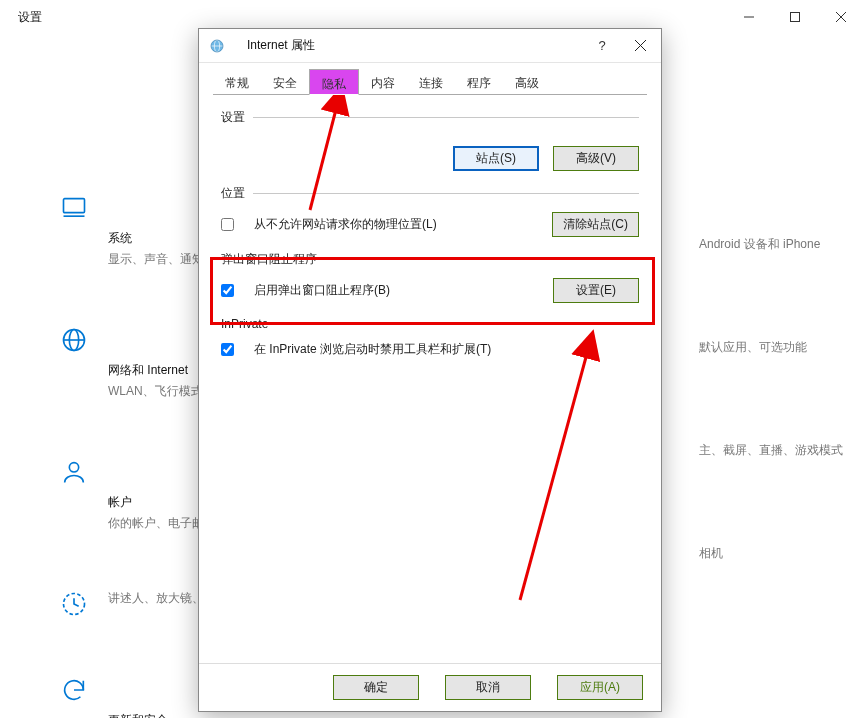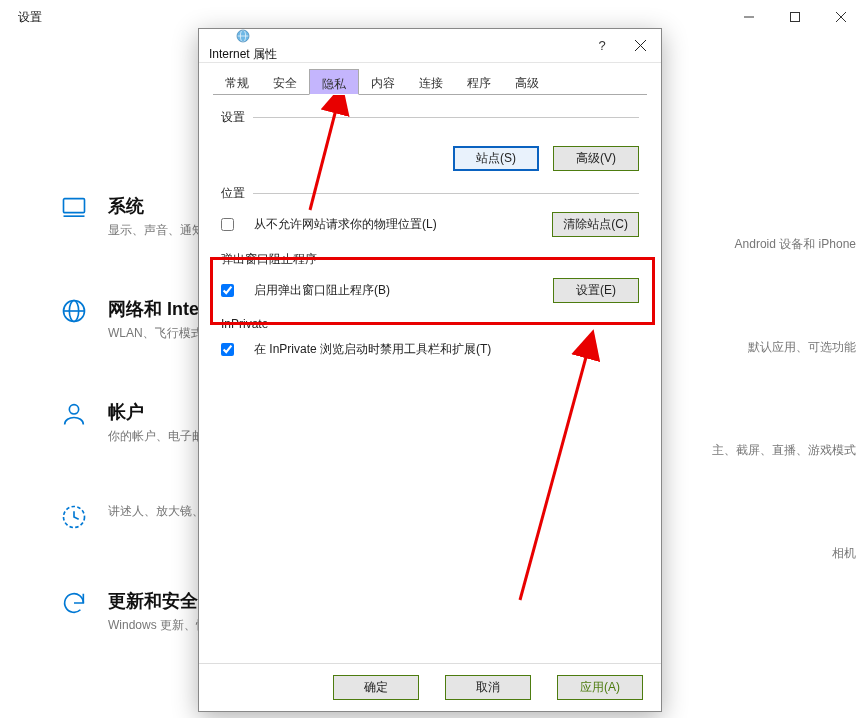--- a/index.html
+++ b/index.html
@@ -7,37 +7,37 @@
 
 
 .settings-window { position: absolute; inset: 0; background: #fff; }
 .settings-titlebar { height: 34px; display: flex; align-items: center; justify-content: space-between; font-size: 12px; }
 .settings-title { padding-left: 18px; color: #111; }
 .wincontrols { display: flex; }
 .wincontrols .btn { width: 46px; height: 34px; display: flex; align-items: center; justify-content: center; color: #555; font-size: 13px; }
 .settings-body { padding: 160px 30px 60px 60px; display: flex; flex-direction: column; gap: 58px; }
 .nav-item { display: flex; gap: 20px; align-items: flex-start; }
 .nav-icon { width: 28px; height: 28px; color: #0078d4; flex: none; }
-.nav-text h3 { font-size: 18px; font-weight: 700; color: #111; margin-bottom: 4px; }
+.nav-text h3 { font-size: 12px; font-weight: 400; color: #111; margin-bottom: 4px; margin-top: 36px; }
 .nav-text p { font-size: 12px; color: #777; white-space: nowrap; overflow: hidden; text-overflow: clip; max-width: 720px; }
 
 
 .dialog { position: absolute; left: 198px; top: 28px; width: 464px; height: 684px; background: #fff; border: 1px solid #888; box-shadow: 0 6px 24px rgba(0,0,0,.3); display: flex; flex-direction: column; }
 .dlg-titlebar { height: 34px; display: flex; align-items: center; justify-content: space-between; padding-left: 10px; border-bottom: 1px solid #e5e5e5; }
-.dlg-title-left { display: flex; align-items: center; gap: 2px; flex-direction: column; }
+.dlg-title-left { display: flex; align-items: center; gap: 22px; }
 .dlg-title-left .globe { width: 16px; height: 16px; }
 .dlg-title { font-size: 12px; color: #111; }
 .dlg-title-right { display: flex; align-items: center; }
 .dlg-help { width: 34px; text-align: center; font-size: 13px; color: #333; }
 .dlg-close { width: 42px; height: 34px; display: flex; align-items: center; justify-content: center; }
 
 
 .tabs { display: flex; padding: 6px 14px 0 14px; font-size: 12px; height: 32px; position: relative; }
 .tab { padding: 6px 12px 6px; color: #333; cursor: default; }
-.tab.active { border: 1px solid #aaa; border-bottom: 1px solid #fff; background: #c4b5fd; position: relative; z-index: 2; }
+.tab.active { border: 1px solid #aaa; border-bottom: 1px solid #fff; background: #d946ef; position: relative; z-index: 2; }
 .tabrule { position: absolute; left: 14px; right: 14px; bottom: 0; height: 1px; background: #aaa; z-index: 1; }
 
 .dlg-content { flex: 1; padding: 14px 22px 10px 22px; font-size: 12px; color: #222; position: relative; }
 .section { margin-bottom: 14px; }
 .section-head { display: flex; align-items: center; gap: 8px; margin-bottom: 10px; }
 .section-head .hr { flex: 1; height: 1px; background: #c8c8c8; }
 .row { display: flex; align-items: center; justify-content: flex-end; gap: 14px; }
 .row-left { display: flex; align-items: center; gap: 20px; }
 .row-between { display: flex; align-items: center; justify-content: space-between; }
 input[type=checkbox] { width: 13px; height: 13px; }
@@ -135,21 +135,21 @@
             <polyline points="20 4 20 12 12 12" fill="none"></polyline>
           </svg>
         </div>
       <div class="nav-text">
           <h3>更新和安全</h3>
           <p>Windows 更新、恢复、备份</p>
         </div>
     </div>
   </div>
 
-  <div style="position:absolute; right:8px; top:236px; font-size:12px; color:#777; text-align:right; display:flex; flex-direction:column; gap:86px;margin-left:8px;">
+  <div style="position:absolute; right:21px; top:236px; font-size:12px; color:#777; text-align:left; display:flex; flex-direction:column; gap:86px;margin-left:8px;">
     <span>Android 设备和 iPhone</span>
     <span>默认应用、可选功能</span>
     <span>主、截屏、直播、游戏模式</span>
     <span>相机</span>
   </div>
 </div>
 
 <div class="dialog">
   <div class="dlg-titlebar">
     <div class="dlg-title-left">

